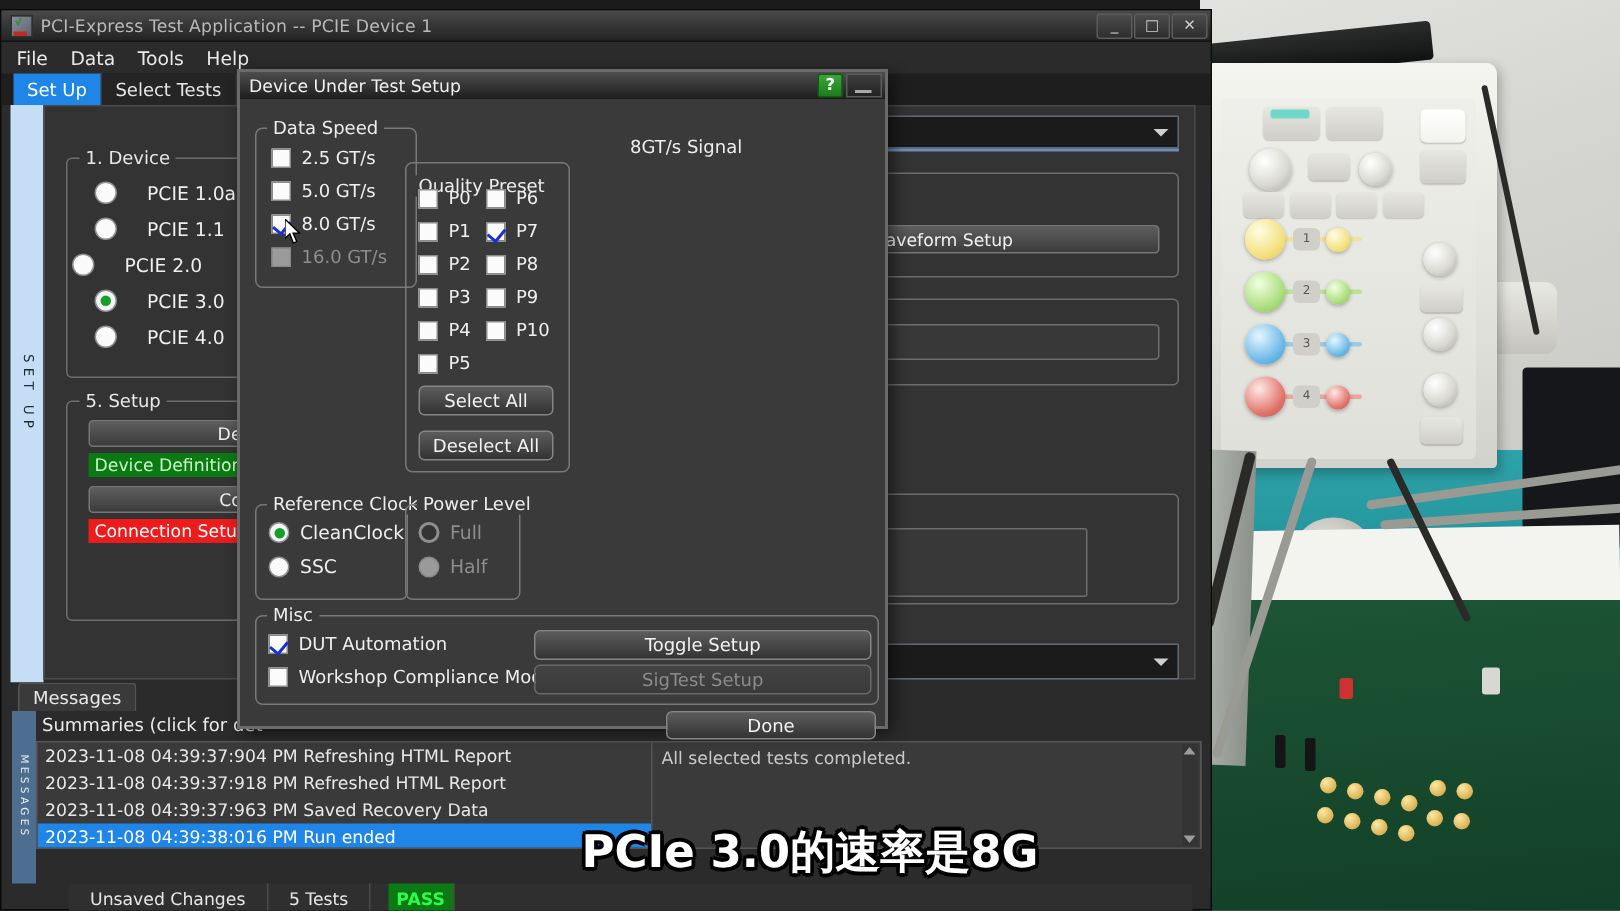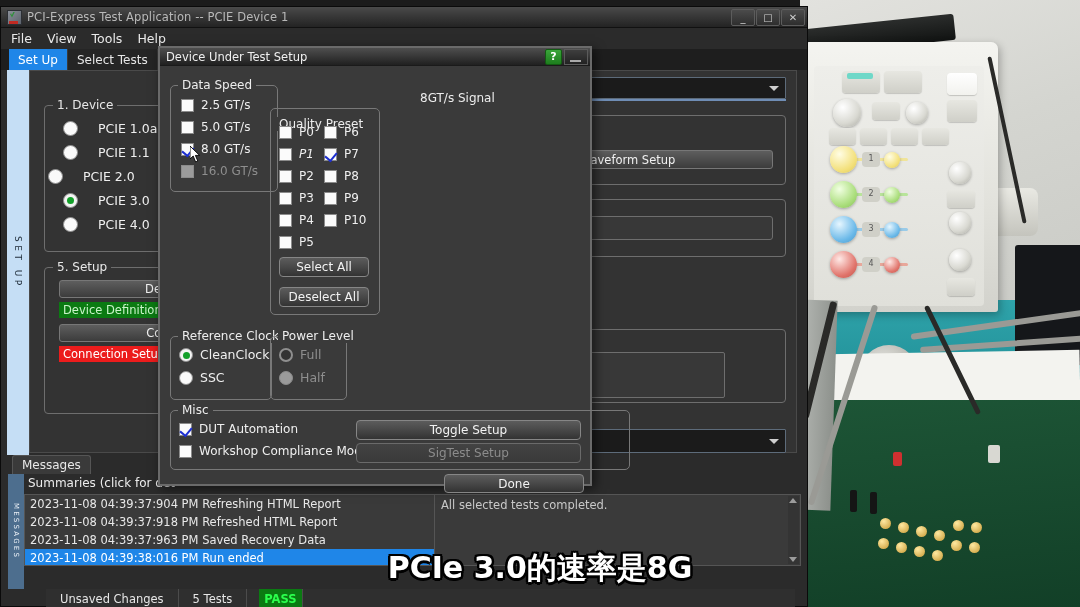--- a/index.html
+++ b/index.html
@@ -268,21 +268,21 @@
     <div class="wbtn">
         <span>□</span>
       </div>
     <div class="wbtn">
         <span>✕</span>
       </div>
   </div>
 
   <div id="menubar">
     <div>File</div>
-    <div>View</div>
+    <div>Data</div>
     <div>Tools</div>
     <div>Help</div>
   </div>
 
   <div id="tabstrip">
     <div class="tab active">Set Up</div>
     <div class="tab">Select Tests</div>
     <div class="tab">Co</div>
   </div>
 
@@ -422,21 +422,21 @@
     </div>
 
     <div class="free-lab" style="left:260px;top:26px;">8GT/s Signal</div>
     <div class="dgrp" style="left:110px;top:43px;width:108px;height:205px;">
       <div class="lg" style="left:4px;margin-top:16px;">Quality Preset</div>
 
       <div class="chk" style="left:8px;top:16px;">
         <div class="cbox"></div>
         <div class="clab">P0</div>
       </div>
-      <div class="chk" style="left:8px;top:38px;font-style:italic;">
+      <div class="chk" style="left:8px;top:38px;">
         <div class="cbox"></div>
         <div class="clab">P1</div>
       </div>
       <div class="chk" style="left:8px;top:60px;">
         <div class="cbox"></div>
         <div class="clab">P2</div>
       </div>
       <div class="chk" style="left:8px;top:82px;">
         <div class="cbox"></div>
         <div class="clab">P3</div>
@@ -492,21 +492,21 @@
       <div class="radio" style="left:8px;top:10px;gap:7px;">
         <div class="rdot dis hollow" style="width:14px;height:14px;"></div>
         <div class="rlab dis">Full</div>
       </div>
       <div class="radio" style="left:8px;top:33px;gap:7px;">
         <div class="rdot dis" style="width:14px;height:14px;"></div>
         <div class="rlab dis">Half</div>
       </div>
     </div>
 
-    <div class="dgrp" style="left:10px;top:345px;width:414px;height:58px;padding-left:44px;">
+    <div class="dgrp" style="left:10px;top:345px;width:414px;height:58px;">
       <div class="lg">Misc</div>
       <div class="chk" style="left:8px;top:11px;">
         <div class="cbox on"></div>
         <div class="clab">DUT Automation</div>
       </div>
       <div class="chk" style="left:8px;top:33px;">
         <div class="cbox"></div>
         <div class="clab">Workshop Compliance Mode</div>
       </div>
       <div class="dbtn" style="left:185px;top:9px;width:225px;height:20px;">Toggle Setup</div>

